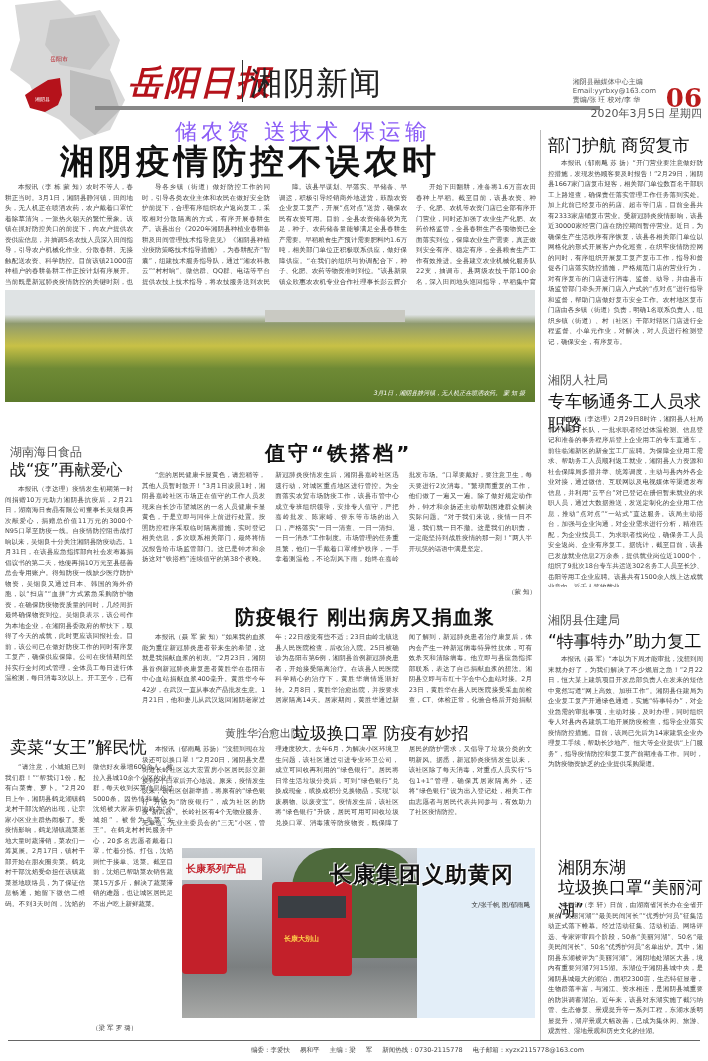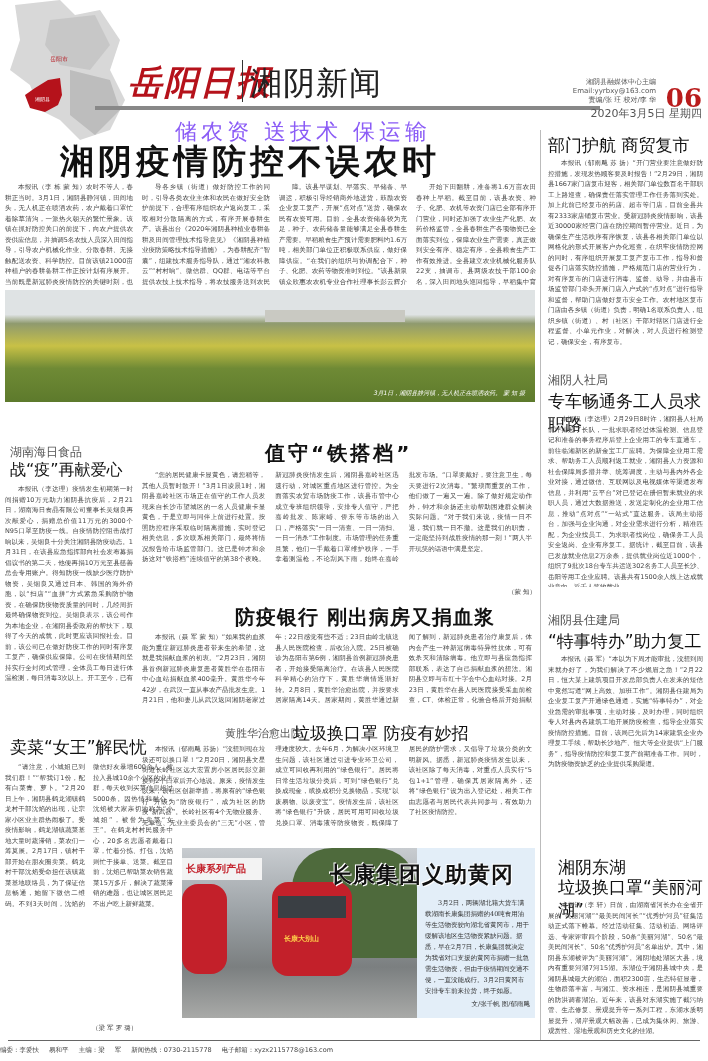--- a/index.html
+++ b/index.html
@@ -2,40 +2,40 @@
 <html><head>
 <meta charset="utf-8">
 <style>
 *{box-sizing:border-box;margin:0;padding:0}
 body{width:708px;height:1061px;background:#fff;font-family:"DejaVu Sans",sans-serif;color:#222;position:relative;overflow:hidden}
 .abs{position:absolute}
 .map{left:0;top:0;width:130px;height:140px}
 .logo{left:128px;top:60px;font-family:"DejaVu Serif",serif;font-size:34px;color:#b5121b;font-style:italic;font-weight:bold;letter-spacing:2px}
 .vbar{left:242px;top:60px;width:1px;height:42px;background:#333}
 .section-title{left:250px;top:62px;font-size:32px;color:#222;letter-spacing:1px}
-.meta{right:52px;top:78px;font-size:7px;color:#555;text-align:right;line-height:9px}
+.meta{right:52px;top:78px;font-size:7px;color:#555;line-height:9px}
 .pagenum{right:6px;top:83px;font-family:"DejaVu Serif",serif;font-size:26px;font-weight:bold;color:#b91c1c}
 .hdrline{left:95px;top:106px;width:505px;height:4px;background:#888}
 .date{right:6px;top:106px;font-size:11px;color:#555}
 .subhead{left:175px;top:117px;font-size:22px;color:#8b5cf6;letter-spacing:4px}
 .headline{left:60px;top:139px;font-size:34px;font-weight:bold;color:#111;letter-spacing:4px}
 .col{font-size:6.5px;line-height:10.5px;color:#444;text-align:justify;overflow:hidden;text-indent:2em}
 .photo1{left:5px;top:290px;width:530px;height:112px;background:linear-gradient(180deg,#dfe3e4 0%,#dfe3e4 22%,#8f9a6e 30%,#c8c146 50%,#6f8a35 70%,#5d7a2c 100%)}
 .caption{font-size:6px;color:#fff;font-style:italic}
 .rhead{font-size:17px;font-weight:normal;color:#111}
 .rkicker{font-size:12px;color:#555}
 .h2{font-size:20px;font-weight:bold;color:#111;letter-spacing:3px}
 .divider{background:#bbb}
 .photo2{left:182px;top:848px;width:235px;height:170px;background:linear-gradient(180deg,#c8ccd0 0%,#9aa0a4 40%,#7b7f80 70%,#a9aaa8 100%)}
-.truck{background:#c3202a;border-radius:16px}
+.truck{background:#c3202a;border-radius:4px}
 .bluebox{left:417px;top:848px;width:118px;height:170px;background:#e3eef8}
 .photo2title{left:330px;top:860px;font-size:22px;font-weight:bold;color:#111;letter-spacing:1px;text-shadow:1px 1px 0 #fff,-1px -1px 0 #fff}
 .boxtext{left:425px;top:898px;width:105px;font-size:6.5px;line-height:11px;color:#333;font-family:"DejaVu Serif",serif}
 .footline{left:8px;top:1040px;width:692px;height:1px;background:#666}
-.footer{left:0;top:1046px;width:584px;text-align:left;font-size:6.5px;color:#444;word-spacing:8px}
+.footer{left:0;top:1046px;width:584px;text-align:right;font-size:6.5px;color:#444;word-spacing:8px}
 </style>
 </head>
 <body>
 
 <div class="abs map">
   <svg width="130" height="140" viewBox="0 0 130 140">
     <path d="M15 5 L60 0 L75 15 L100 10 L120 40 L110 70 L125 100 L110 130 L80 140 L60 120 L40 110 L30 85 L10 70 L20 40 Z" fill="#d8d8d8"></path>
     <path d="M50 20 L95 15 L110 45 L90 70 L60 65 L45 45 Z" fill="#c7c7c7"></path>
     <path d="M70 70 L110 80 L120 110 L95 135 L70 115 Z" fill="#bdbdbd"></path>
     <path d="M48 80 L60 78 L62 95 L58 105 L45 112 L30 108 L25 95 L35 88 Z" fill="#b5121b"></path>
@@ -103,21 +103,20 @@
   <div class="abs" style="left:110px;top:0;width:125px;height:110px;background:#4e6a3c;border-radius:40px 40px 0 0"></div>
   <div class="abs truck" style="left:0;top:36px;width:45px;height:90px"></div>
   <div class="abs truck" style="left:90px;top:34px;width:80px;height:94px">
     <div class="abs" style="left:6px;top:14px;width:68px;height:22px;background:#3a3f44"></div>
     <div class="abs" style="left:12px;top:52px;font-size:7px;color:#ffd24a;font-weight:bold">长康大别山</div>
   </div>
 </div>
 <div class="abs bluebox"></div>
 <div class="abs photo2title">长康集团义助黄冈</div>
 <div class="abs boxtext">
-  <div style="text-indent:2em">3月2日，两辆湖北籍大货车满载湖南长康集团捐赠的40吨食用油等生活物资驶向湖北省黄冈市，用于缓解该地区生活物资紧缺问题。据悉，早在2月7日，长康集团就决定为我省对口支援的黄冈市捐赠一批急需生活物资，但由于疫情期间交通不便，一直没能成行。3月2日黄冈市安排专车前来拉货，终于如愿。</div>
   <div style="text-align:right;margin-top:2px">文/张千帆 图/郁雨飚</div>
 </div>
 
 <div class="abs footline"></div>
 <div class="abs footer">
   <span>编委：李爱扶 易和平</span>
   <span>主编：梁 军</span>
   <span>新闻热线：0730-2115778</span>
   <span>电子邮箱：xyzx2115778@163.com</span>
 </div>

